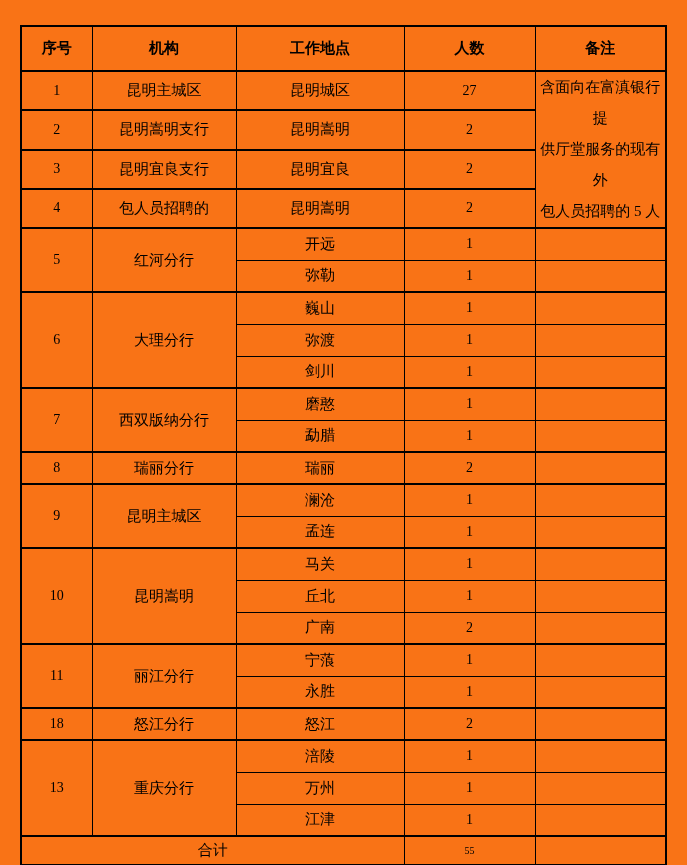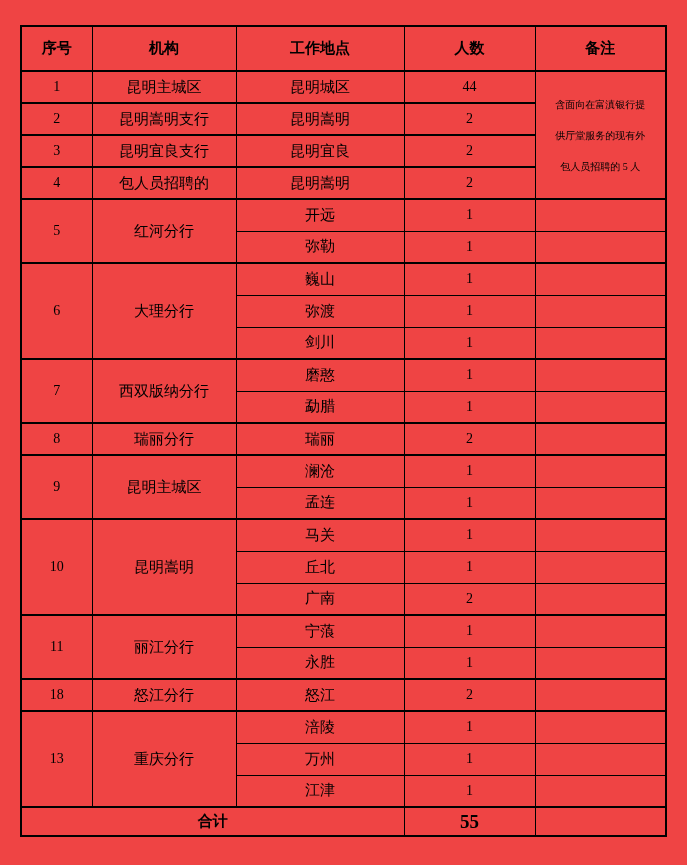--- a/index.html
+++ b/index.html
@@ -1,20 +1,20 @@
 <!DOCTYPE html>
 <html><head>
 <meta charset="utf-8">
 <style>
   html, body { margin:0; padding:0; background:#ffffff; }
   .sheet {
     position: relative;
     width: 687px;
     height: 865px;
-    background: #ef4444;
+    background: #f97316;
     font-family: "Liberation Serif", "DejaVu Serif", serif;
     color: #000000;
   }
   table.doc-table {
     position: absolute;
     left: 20px;
     top: 25px;
     width: 645px;
     border-collapse: collapse;
     table-layout: fixed;
@@ -38,26 +38,26 @@
   thead tr { height: 45px; }
   thead th { font-weight: bold; border-bottom-width: 2px; }
 
   tbody tr { height: 32px; }
 
   td.num { font-size: 14px; }
   
   td.group-end { border-bottom-width: 2px; }
   td.span-end  { border-bottom-width: 2px; }
 
-  td.remark { font-size: 10px; }
+  td.remark { font-size: 15px; }
   td.remark .remark-line { line-height: 31px; }
 
   tr.total-row { height: 29px; }
-  tr.total-row td { border-top-width: 2px; font-weight: bold; }
-  tr.total-row td.num { font-size: 19px; }
+  tr.total-row td { border-top-width: 2px; font-weight: normal; }
+  tr.total-row td.num { font-size: 10px; }
 </style>
 </head>
 <body>
 
 <div class="sheet">
   <table class="doc-table">
     <colgroup>
       <col class="c-no">
         <col class="c-org">
         <col class="c-loc">
@@ -71,21 +71,21 @@
           <th>工作地点</th>
           <th>人数</th>
           <th>备注</th>
         </tr>
     </thead>
     <tbody>
         <tr>
           <td class="num span-end">1</td>
           <td class="span-end">昆明主城区</td>
           <td class="group-end">昆明城区</td>
-          <td class="num group-end">44</td>
+          <td class="num group-end">27</td>
           <td rowspan="4" class="remark group-end">
             <div class="remark-line">含面向在富滇银行提</div>
             <div class="remark-line">供厅堂服务的现有外</div>
             <div class="remark-line">包人员招聘的 5 人</div>
           </td>
         </tr>
         <tr>
           <td class="num span-end">2</td>
           <td class="span-end">昆明嵩明支行</td>
           <td class="group-end">昆明嵩明</td>

